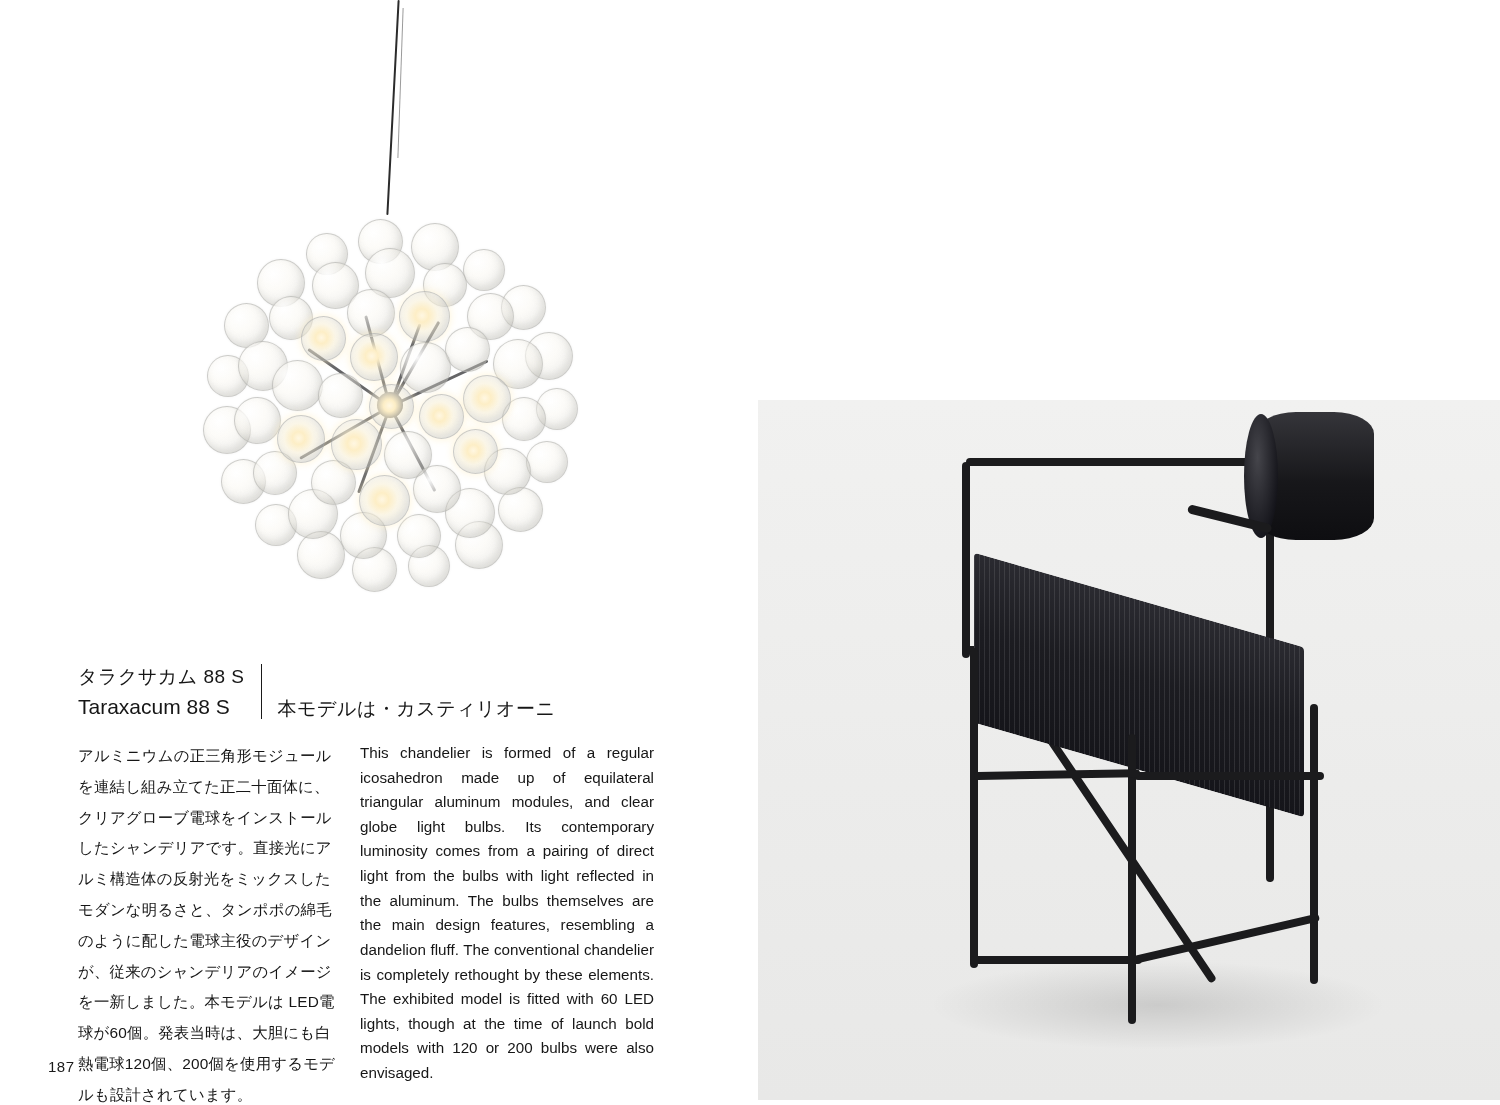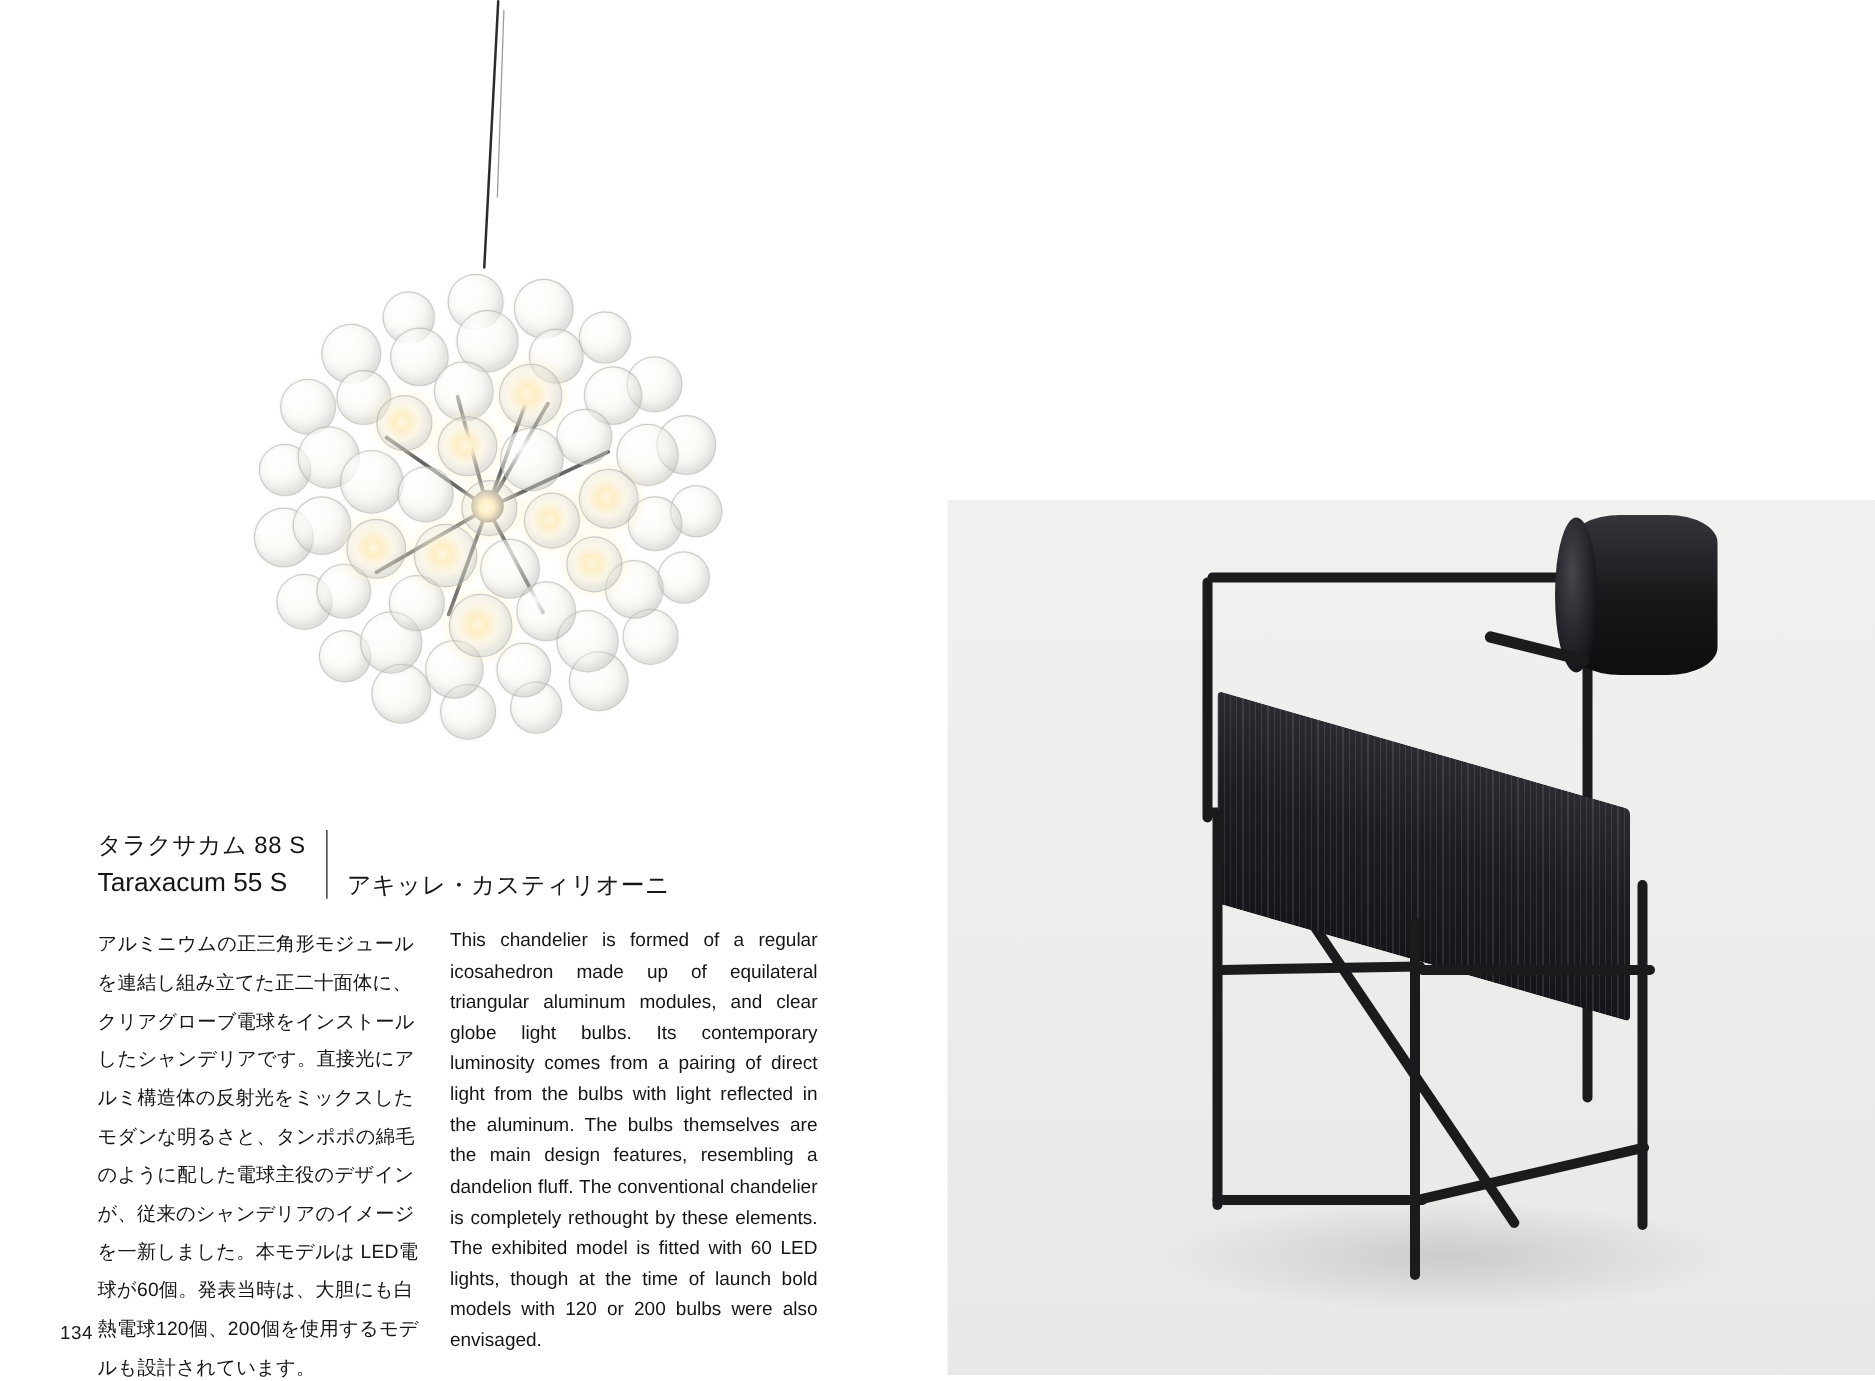--- a/index.html
+++ b/index.html
@@ -259,36 +259,36 @@
           <div class="bulb" style="width: 43px; height: 43px; left: 301.441px; top: 70.0827px; z-index: 96;"></div>
           <div class="bulb" style="width: 46px; height: 46px; left: 325.017px; top: 116.649px; z-index: 96;"></div>
           <div class="bulb" style="width: 40px; height: 40px; left: 335.969px; top: 173.173px; z-index: 96;"></div>
         </div>
     </div>
 
     <div class="caption-block" style="top: 662px;">
       <div class="title-row">
         <div class="title-col">
           <span class="t-jp">タラクサカム 88 S</span>
-          <span class="t-en">Taraxacum 55 S</span>
+          <span class="t-en">Taraxacum 88 S</span>
         </div>
         <div class="title-divider"></div>
         <div class="title-col">
-          <span class="t-jp">アキッレ・カスティリオーニ</span>
+          <span class="t-jp">本モデルは・カスティリオーニ</span>
         </div>
       </div>
 
       <div class="body-cols">
         <div class="col-jp">アルミニウムの正三角形モジュールを連結し組み立てた正二十面体に、クリアグローブ電球をインストールしたシャンデリアです。直接光にアルミ構造体の反射光をミックスしたモダンな明るさと、タンポポの綿毛のように配した電球主役のデザインが、従来のシャンデリアのイメージを一新しました。本モデルは LED電球が60個。発表当時は、大胆にも白熱電球120個、200個を使用するモデルも設計されています。</div>
         <div class="col-en">This chandelier is formed of a regular icosahedron made up of equilateral triangular aluminum modules, and clear globe light bulbs. Its contemporary luminosity comes from a pairing of direct light from the bulbs with light reflected in the aluminum. The bulbs themselves are the main design features, resembling a dandelion fluff. The conventional chandelier is completely rethought by these elements. The exhibited model is fitted with 60 LED lights, though at the time of launch bold models with 120 or 200 bulbs were also envisaged.</div>
       </div>
 
     </div>
 
-    <div class="folio folio-left">134</div>
+    <div class="folio folio-left">187</div>
   </div>
 
   <div class="gutter"></div>
 
   <div class="page page-right">
 
     <div class="folio folio-right">135</div>
   </div>
 
   <div class="chair-figure">

